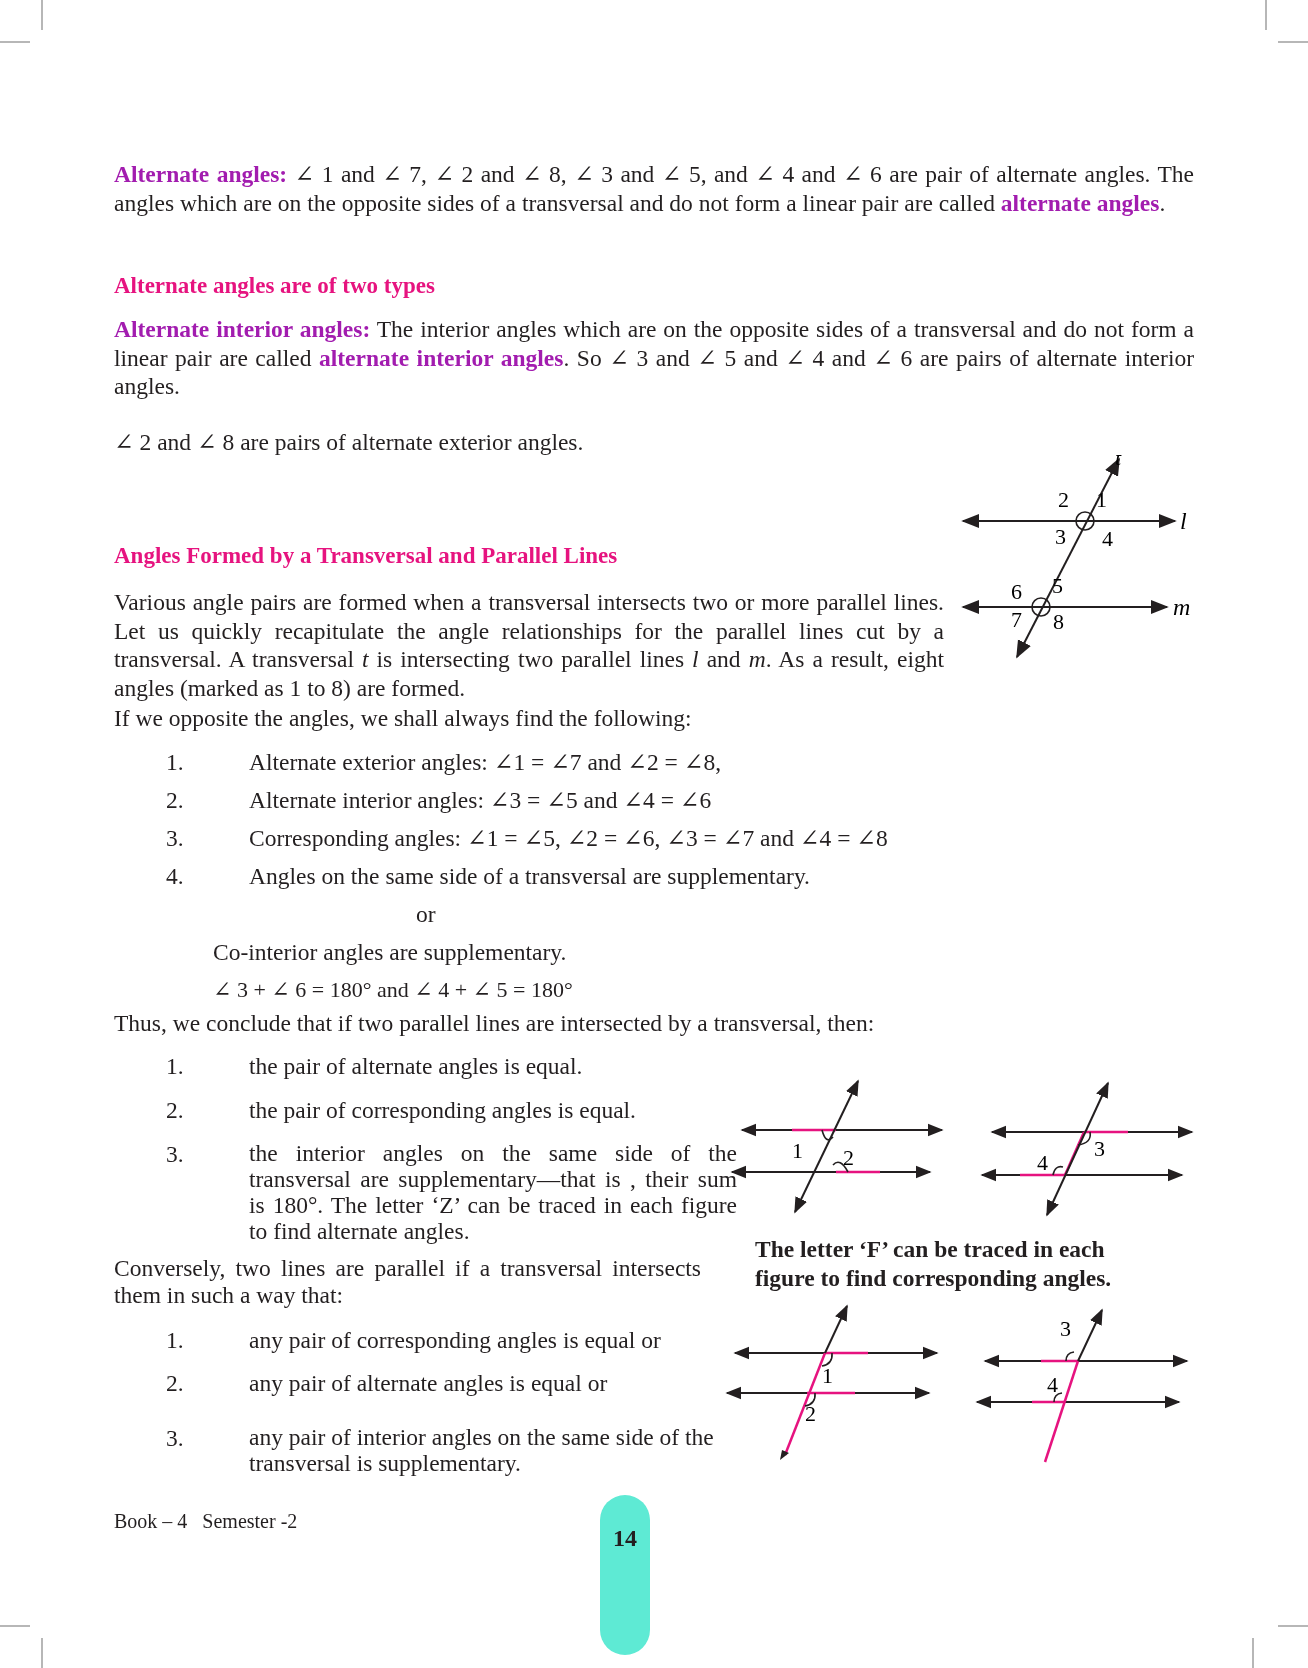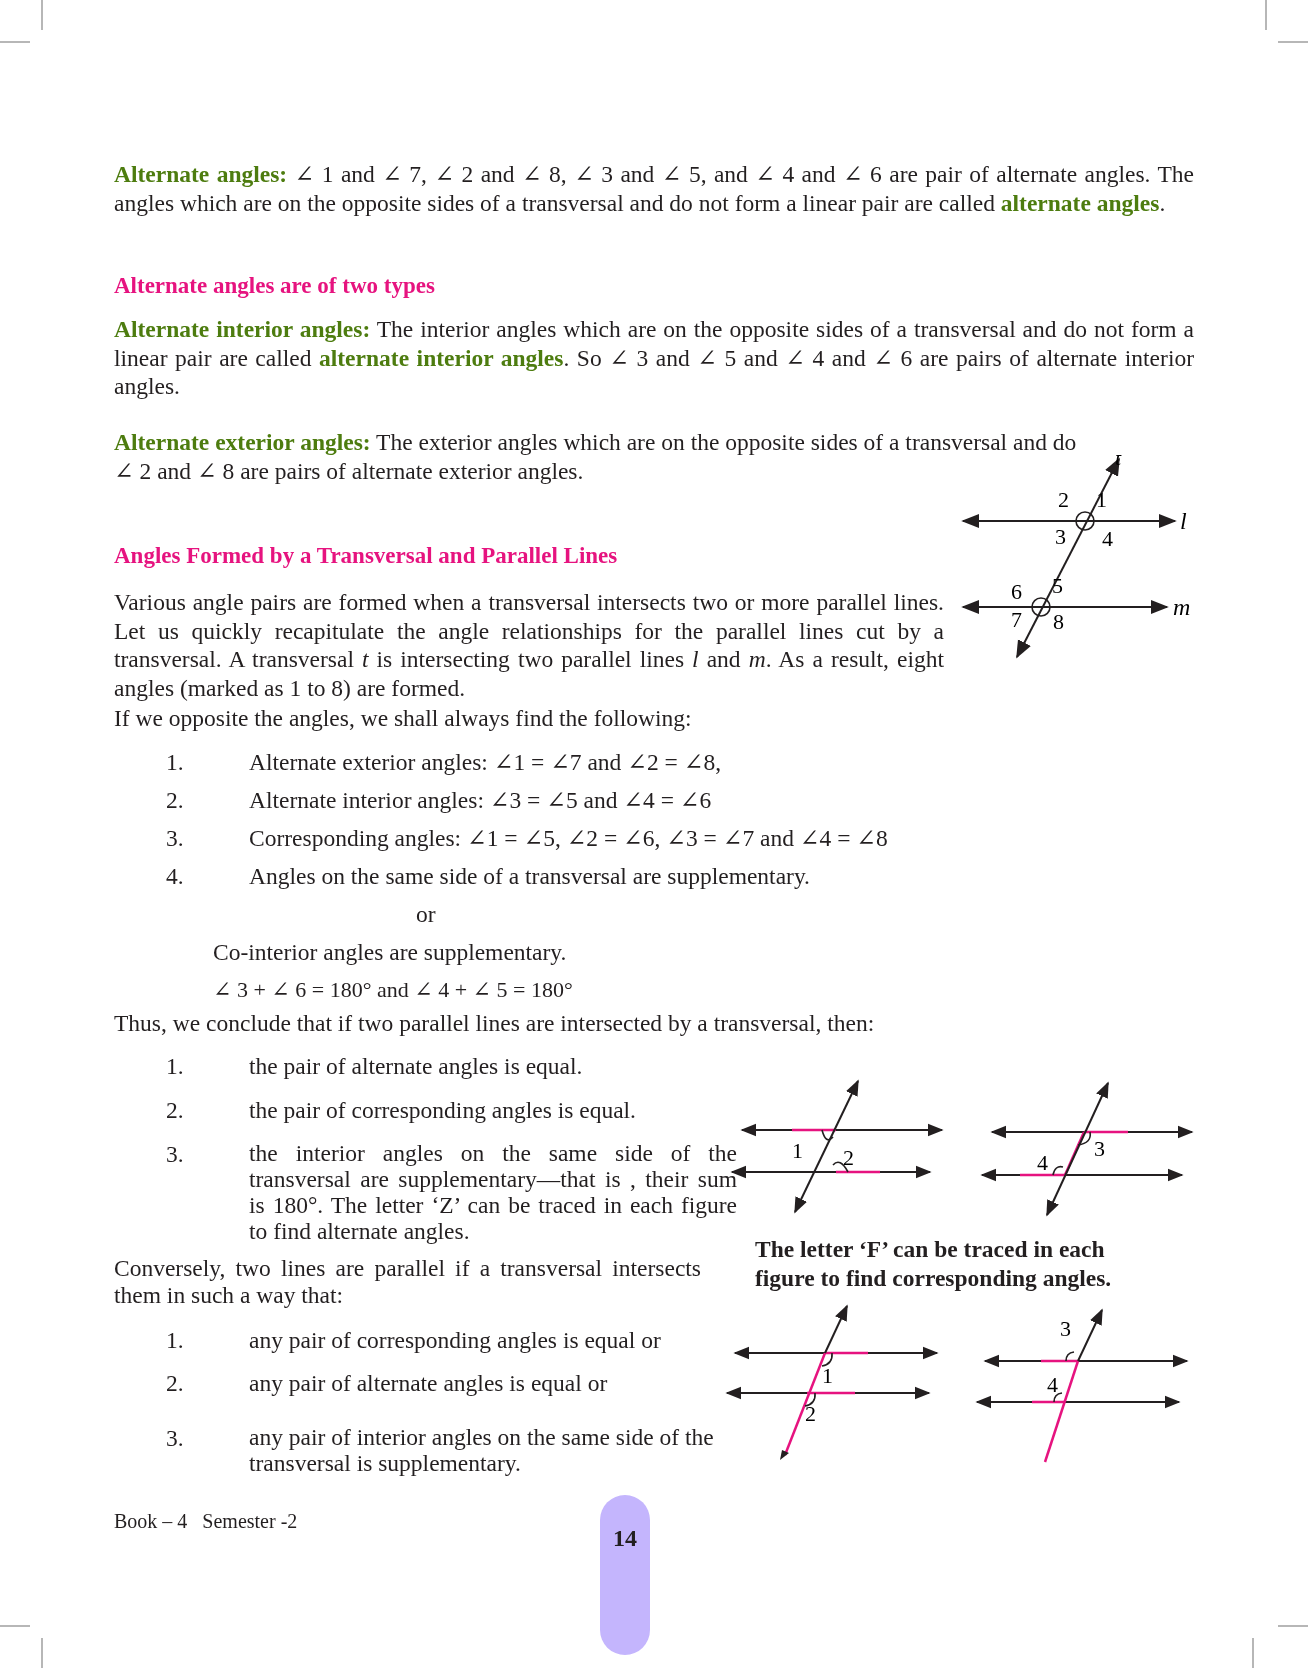--- a/index.html
+++ b/index.html
@@ -1,26 +1,26 @@
 <!DOCTYPE html>
 <html><head>
 <meta charset="utf-8">
 <style>
   html,body{margin:0;padding:0;background:#fff;}
   body{width:1308px;height:1668px;position:relative;overflow:hidden;font-family:"Liberation Serif","DejaVu Serif",serif;color:#231f20;}
   .abs{position:absolute;}
   .p{font-size:23.5px;line-height:28.5px;text-align:justify;margin:0;}
-  .pk{color:#4d7c0f;font-weight:bold;}
+  .pk{color:#a21caf;font-weight:bold;}
   .h{color:#e6137f;font-weight:bold;font-size:23px;}
   .crop{position:absolute;background:#b7b7b7;}
   .li{position:absolute;font-size:23.5px;line-height:28px;}
   .li .n{position:absolute;left:0;width:30px;}
   .li .t{position:absolute;left:47px;margin-left:36px;}
   em{font-style:italic;}
-  .pill{position:absolute;left:617px;top:1495px;width:72px;height:158px;background:#c4b5fd;border-radius:36px;}
+  .pill{position:absolute;left:617px;top:1495px;width:72px;height:158px;background:#5eead4;border-radius:36px;}
   .pill span{display:block;text-align:center;margin-top:30px;font-weight:bold;font-size:24px;}
   svg text{font-family:"Liberation Serif","DejaVu Serif",serif;}
 </style>
 </head>
 <body>
 
 <div class="crop" style="left:41px;top:0;width:2px;height:30px;"></div>
 <div class="crop" style="left:0;top:41px;width:30px;height:2px;"></div>
 <div class="crop" style="left:1265px;top:0;width:2px;height:30px;"></div>
 <div class="crop" style="left:1278px;top:41px;width:30px;height:2px;"></div>
@@ -33,21 +33,20 @@
   <span class="pk">Alternate angles:</span><span> ∠ 1 and ∠ 7, ∠ 2 and ∠ 8, ∠ 3 and ∠ 5, and ∠ 4 and ∠ 6 are pair of alternate angles. The angles which are on the opposite sides of a transversal and do not form a linear pair are called </span><span class="pk">alternate angles</span><span>.</span>
 </p>
 
 <div class="abs h" style="left:114px;top:273px;">Alternate angles are of two types</div>
 
 <p class="p abs" style="left:114px;top:315px;width:1080px;">
   <span class="pk">Alternate interior angles:</span><span> The interior angles which are on the opposite sides of a transversal and do not form a linear pair are called </span><span class="pk">alternate interior angles</span><span>. So ∠ 3 and ∠ 5 and ∠ 4 and ∠ 6 are pairs of alternate interior angles.</span>
 </p>
 
 <div class="abs" style="left:114px;top:428px;font-size:23.5px;line-height:28.5px;">
-  <div><span class="pk">Alternate exterior angles:</span><span> The exterior angles which are on the opposite sides of a transversal and do</span></div>
   <div>∠ 2 and ∠ 8 are pairs of alternate exterior angles.</div>
 </div>
 
 <div class="abs h" style="left:114px;top:543px;">Angles Formed by a Transversal and Parallel Lines</div>
 
 <p class="p abs" style="left:114px;top:588px;width:830px;">
   <span>Various angle pairs are formed when a transversal intersects two or more parallel lines. Let us quickly recapitulate the angle relationships for the parallel lines cut by a transversal. A transversal </span><em>t</em><span> is intersecting two parallel lines </span><em>l</em><span> and </span><em>m</em><span>. As a result, eight angles (marked as 1 to 8) are formed.</span>
 </p>
 <div class="abs p" style="left:114px;top:704px;">If we opposite the angles, we shall always find the following:</div>
 

